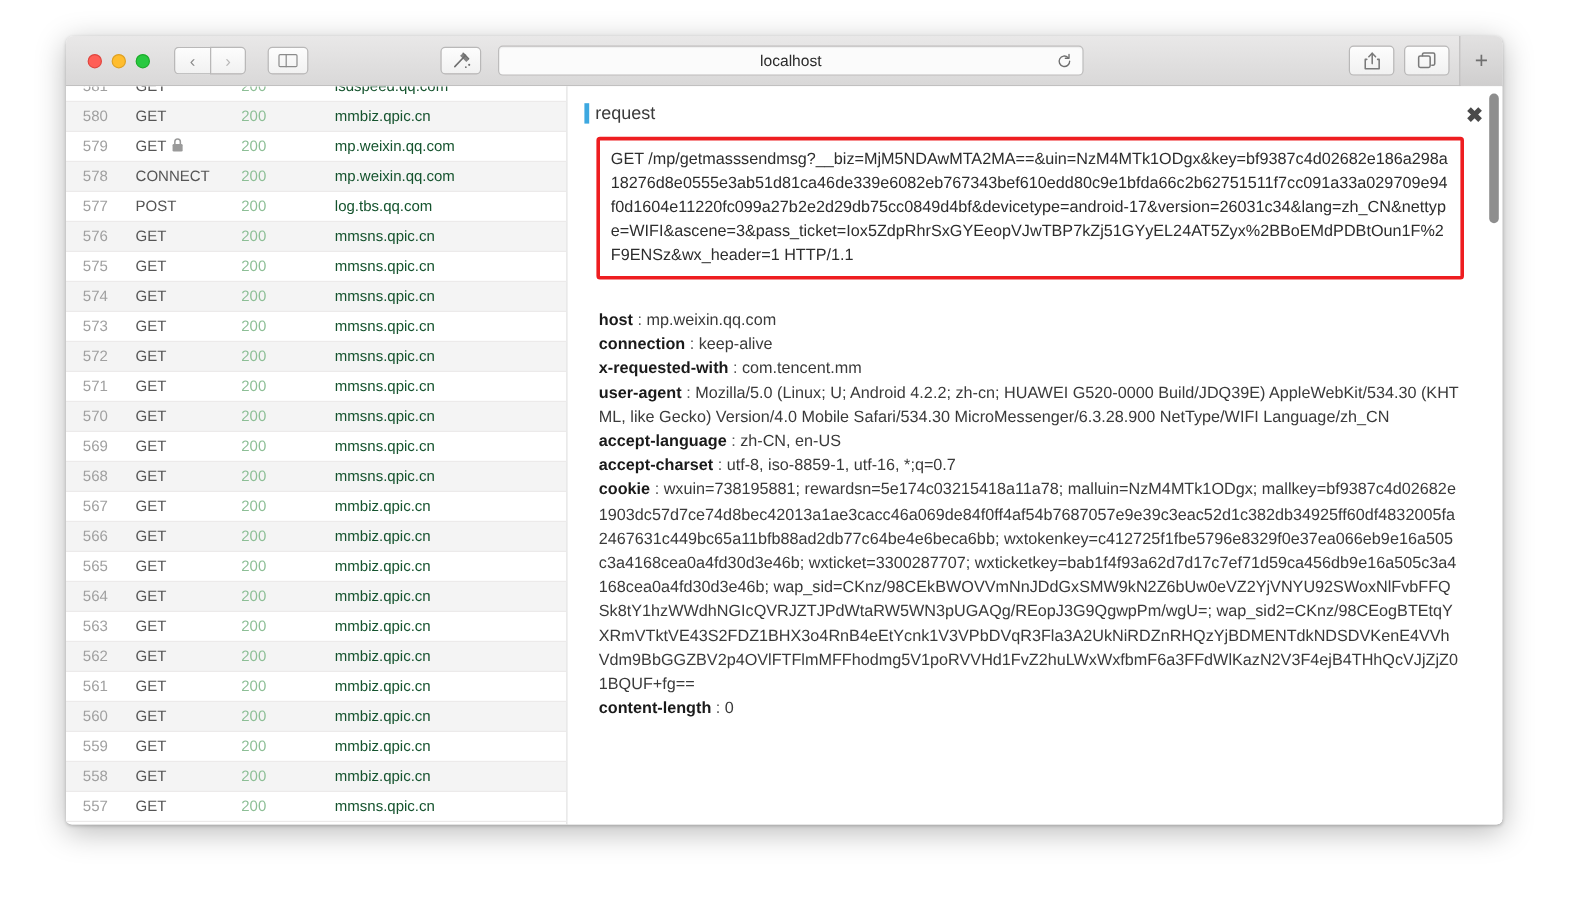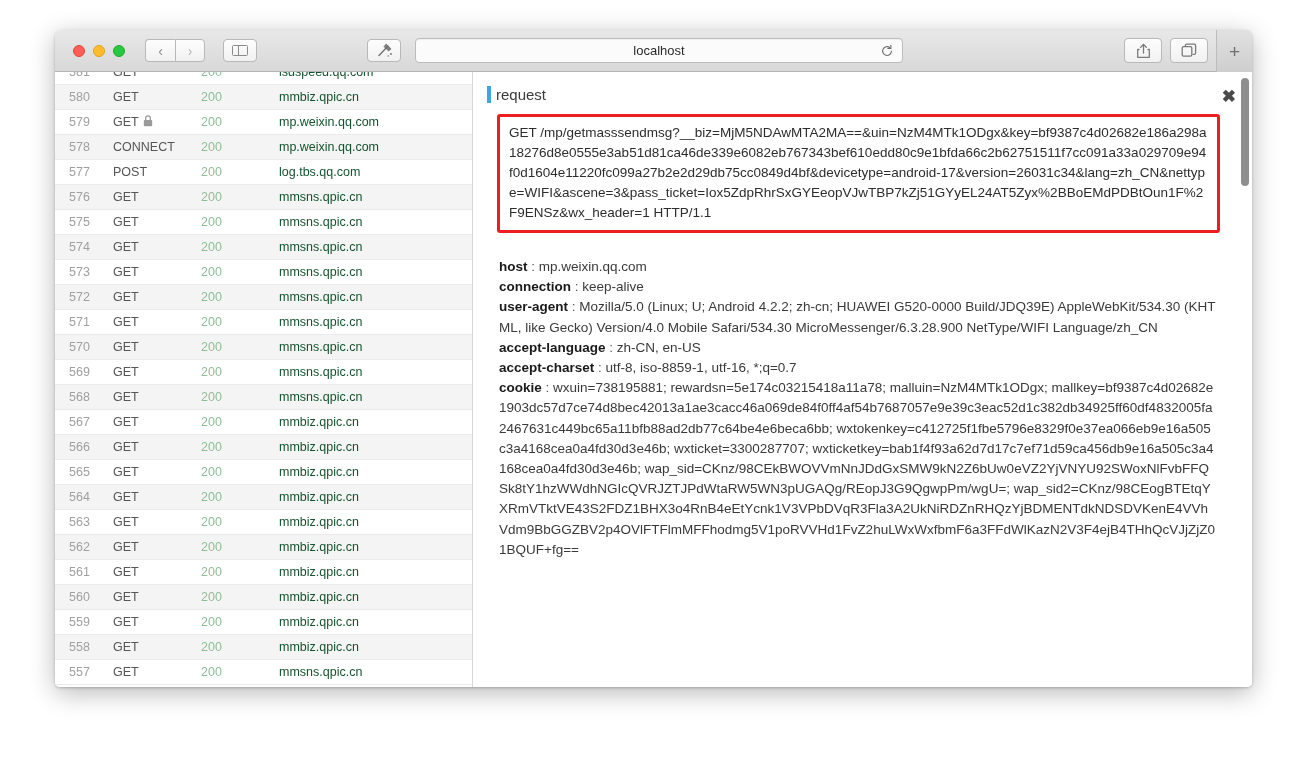--- a/index.html
+++ b/index.html
@@ -473,24 +473,26 @@
             <span>request</span>
           </div>
 
           <div class="req-box">
             <div class="req-line">GET /mp/getmasssendmsg?__biz=MjM5NDAwMTA2MA==&amp;uin=NzM4MTk1ODgx&amp;key=bf9387c4d02682e186a298a18276d8e0555e3ab51d81ca46de339e6082eb767343bef610edd80c9e1bfda66c2b62751511f7cc091a33a029709e94f0d1604e11220fc099a27b2e2d29db75cc0849d4bf&amp;devicetype=android-17&amp;version=26031c34&amp;lang=zh_CN&amp;nettype=WIFI&amp;ascene=3&amp;pass_ticket=Iox5ZdpRhrSxGYEeopVJwTBP7kZj51GYyEL24AT5Zyx%2BBoEMdPDBtOun1F%2F9ENSz&amp;wx_header=1 HTTP/1.1</div>
           </div>
 
           <div class="headers" id="headers-list">
               <div class="hline"><span class="hkey">host</span><span class="hsep"> : </span><span>mp.weixin.qq.com</span></div>
               <div class="hline"><span class="hkey">connection</span><span class="hsep"> : </span><span>keep-alive</span></div>
+              <div class="hline"><span class="hkey">x-requested-with</span><span class="hsep"> : </span><span>com.tencent.mm</span></div>
               <div class="hline"><span class="hkey">user-agent</span><span class="hsep"> : </span><span>Mozilla/5.0 (Linux; U; Android 4.2.2; zh-cn; HUAWEI G520-0000 Build/JDQ39E) AppleWebKit/534.30 (KHTML, like Gecko) Version/4.0 Mobile Safari/534.30 MicroMessenger/6.3.28.900 NetType/WIFI Language/zh_CN</span></div>
               <div class="hline"><span class="hkey">accept-language</span><span class="hsep"> : </span><span>zh-CN, en-US</span></div>
               <div class="hline"><span class="hkey">accept-charset</span><span class="hsep"> : </span><span>utf-8, iso-8859-1, utf-16, *;q=0.7</span></div>
               <div class="hline"><span class="hkey">cookie</span><span class="hsep"> : </span><span>wxuin=738195881; rewardsn=5e174c03215418a11a78; malluin=NzM4MTk1ODgx; mallkey=bf9387c4d02682e1903dc57d7ce74d8bec42013a1ae3cacc46a069de84f0ff4af54b7687057e9e39c3eac52d1c382db34925ff60df4832005fa2467631c449bc65a11bfb88ad2db77c64be4e6beca6bb; wxtokenkey=c412725f1fbe5796e8329f0e37ea066eb9e16a505c3a4168cea0a4fd30d3e46b; wxticket=3300287707; wxticketkey=bab1f4f93a62d7d17c7ef71d59ca456db9e16a505c3a4168cea0a4fd30d3e46b; wap_sid=CKnz/98CEkBWOVVmNnJDdGxSMW9kN2Z6bUw0eVZ2YjVNYU92SWoxNlFvbFFQSk8tY1hzWWdhNGIcQVRJZTJPdWtaRW5WN3pUGAQg/REopJ3G9QgwpPm/wgU=; wap_sid2=CKnz/98CEogBTEtqYXRmVTktVE43S2FDZ1BHX3o4RnB4eEtYcnk1V3VPbDVqR3Fla3A2UkNiRDZnRHQzYjBDMENTdkNDSDVKenE4VVhVdm9BbGGZBV2p4OVlFTFlmMFFhodmg5V1poRVVHd1FvZ2huLWxWxfbmF6a3FFdWlKazN2V3F4ejB4THhQcVJjZjZ01BQUF+fg==</span></div>
+              <div class="hline"><span class="hkey">content-length</span><span class="hsep"> : </span><span>0</span></div>
             </div>
         </div>
 
         <div class="close-x">✖</div>
         <div class="vscroll"></div>
         <div class="fade-bottom"></div>
       </div>
 
     </div>
   </div>

